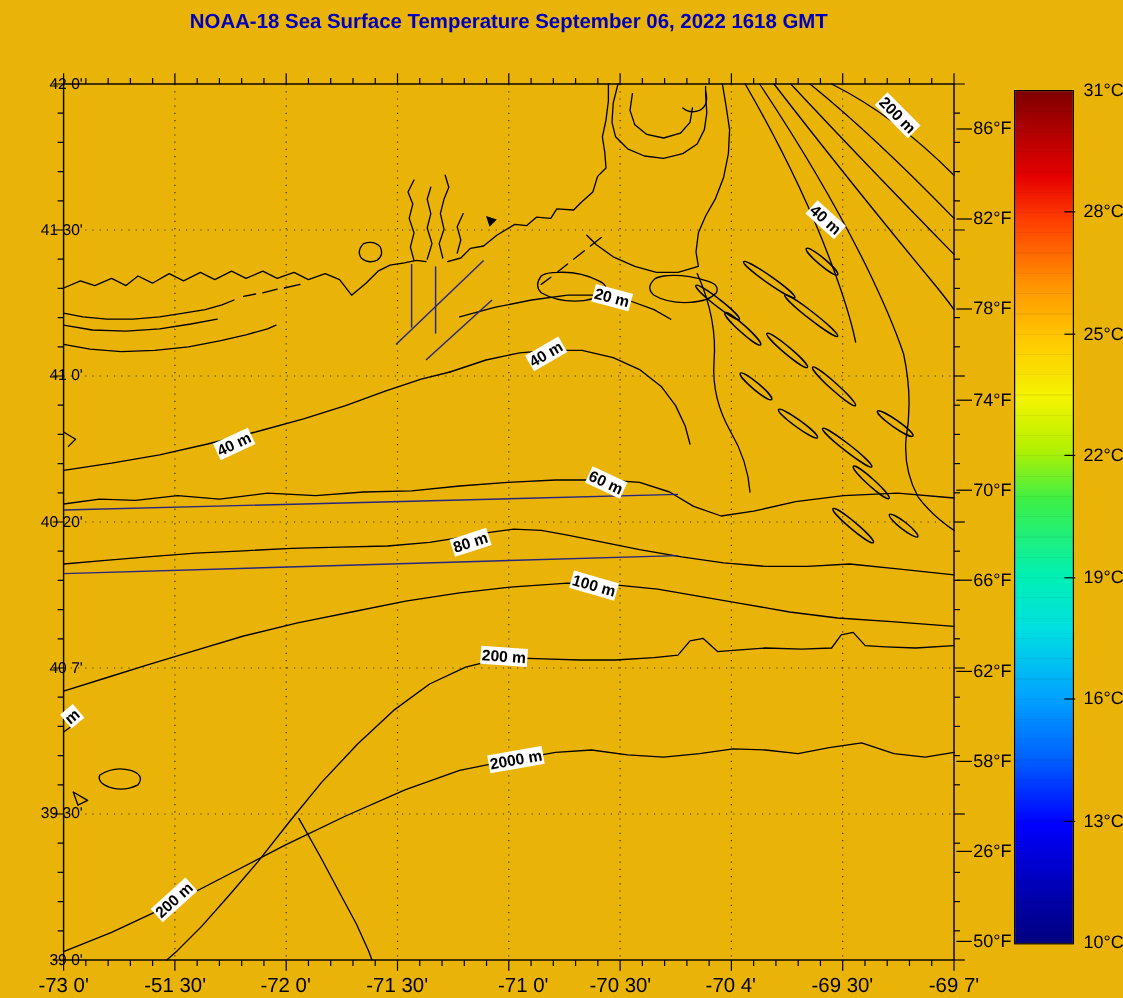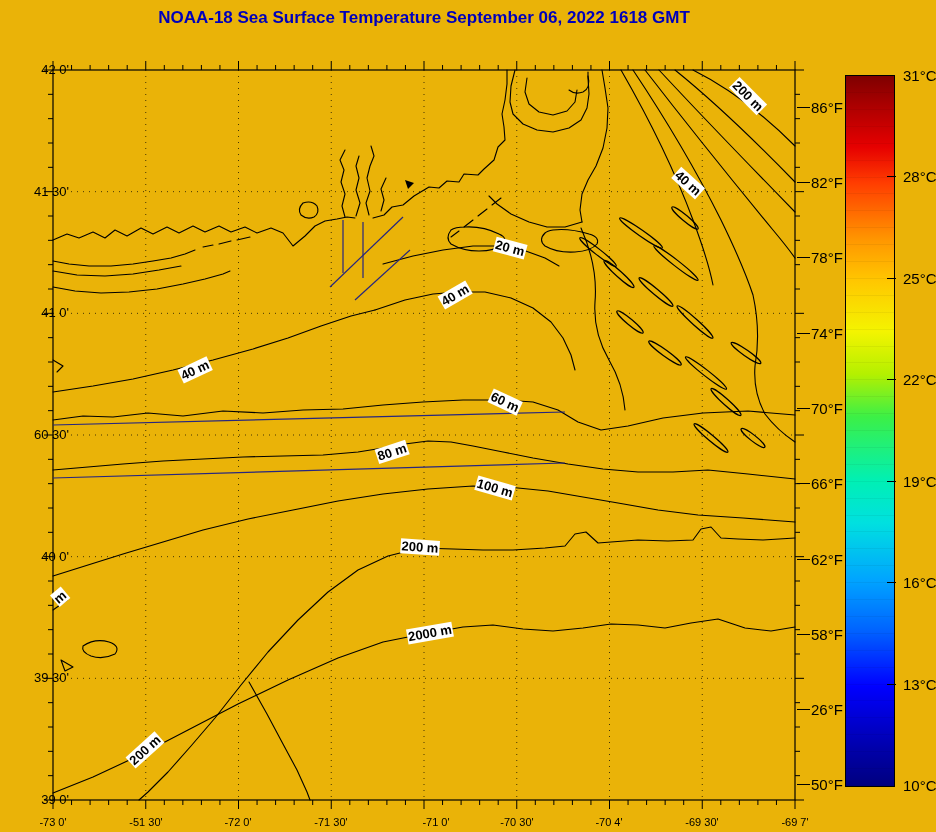--- a/index.html
+++ b/index.html
@@ -12,21 +12,21 @@
   #map-svg{position:absolute;left:33px;top:50px;}
   .c{fill:none;stroke:#000;stroke-width:1.1;stroke-linejoin:round;stroke-linecap:round;}
   .cf{fill:#000;stroke:none;}
   .tr{fill:none;stroke:#262680;stroke-width:1.2;}
   .grid{stroke:#000;stroke-width:1;stroke-dasharray:1 5;opacity:.7;}
   .tick{stroke:#000;stroke-width:1;}
   .frame{fill:none;stroke:#000;stroke-width:1.2;}
   .cl{fill:none;stroke:#000;stroke-width:1.2;}
   
   .lat-label{position:absolute;width:46px;text-align:right;font-size:13px;line-height:18px;color:#000;margin-left:22px;}
-  .lon-label{position:absolute;width:64px;text-align:center;font-size:11px;line-height:16px;color:#000;}
+  .lon-label{position:absolute;width:64px;text-align:center;font-size:17px;line-height:16px;color:#000;}
   
   .ctl{position:absolute;transform:translate(-50%,-50%);font-size:13px;font-weight:bold;color:#000;
        background:#fff;padding:0 1px;white-space:nowrap;}
   
   #colorbar{position:absolute;left:845px;top:75px;width:48px;height:710px;border:1px solid #000;
     background:
       repeating-linear-gradient(to top, rgba(0,0,0,.05) 0 1px, rgba(255,255,255,0) 1px 16.9px),
       linear-gradient(to top,
         #00007f 0%, #0000a8 5%, #0000ff 14%, #0064ff 22%, #00a4ff 29%, #00e0e0 37%,
         #00f0b4 43%, #3cf046 52%, #b4f000 58%, #f4f400 64%, #ffc800 71%, #ff9600 77%,
@@ -270,22 +270,22 @@
       <path class="tr" d="M290,150 L290,203"></path>
       <path class="tr" d="M310,152 L310,208"></path>
       <path class="tr" d="M277,217 L350,147"></path>
       <path class="tr" d="M302,230 L357,180"></path>
     </g>
   </svg>
 
   <span class="lat-label" style="left:1px;top:61px">42 0'</span>
   <span class="lat-label" style="left:1px;top:183px">41 30'</span>
   <span class="lat-label" style="left:1px;top:304px">41 0'</span>
-  <span class="lat-label" style="left:1px;top:426px">60 30'</span>
-  <span class="lat-label" style="left:1px;top:548px">40 0'</span>
+  <span class="lat-label" style="left:1px;top:426px">40 20'</span>
+  <span class="lat-label" style="left:1px;top:548px">40 7'</span>
   <span class="lat-label" style="left:1px;top:669px">39 30'</span>
   <span class="lat-label" style="left:1px;top:791px">39 0'</span>
 
   <span class="lon-label" style="left:21px;top:814px">-73 0'</span>
   <span class="lon-label" style="left:114px;top:814px">-51 30'</span>
   <span class="lon-label" style="left:206px;top:814px">-72 0'</span>
   <span class="lon-label" style="left:299px;top:814px">-71 30'</span>
   <span class="lon-label" style="left:404px;top:814px">-71 0'</span>
   <span class="lon-label" style="left:485px;top:814px">-70 30'</span>
   <span class="lon-label" style="left:577px;top:814px">-70 4'</span>

